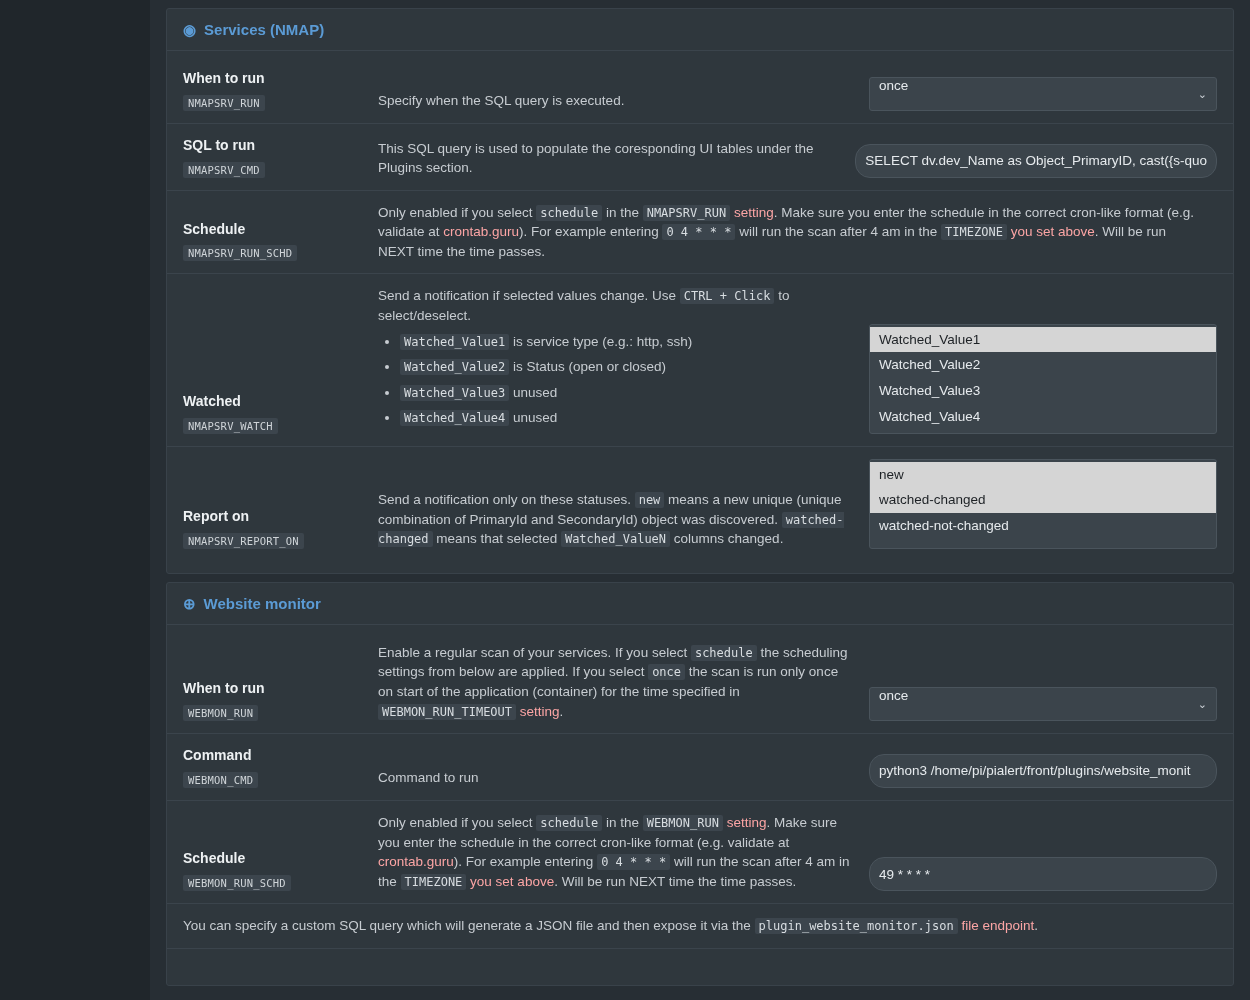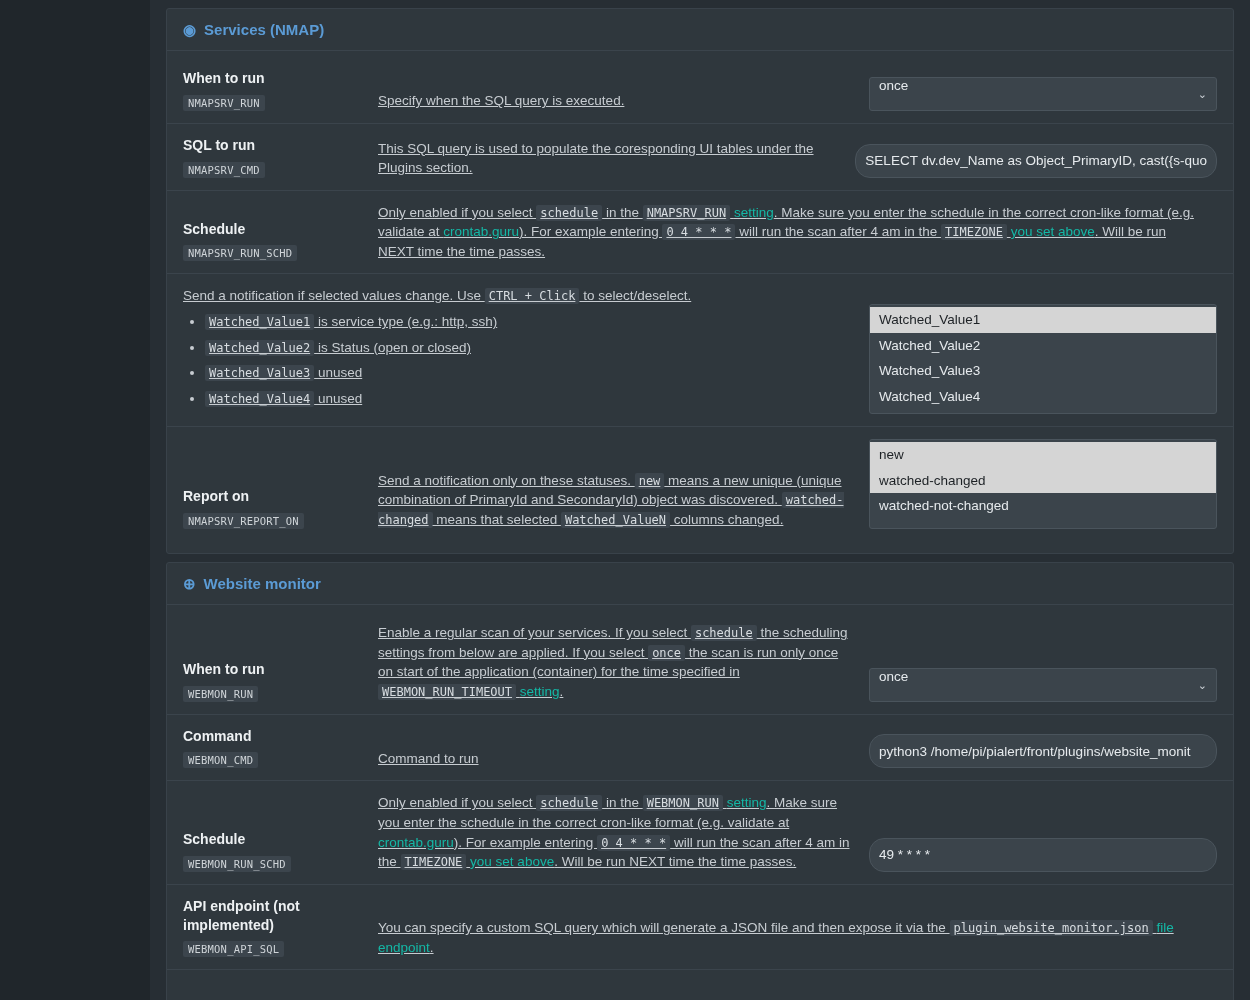--- a/index.html
+++ b/index.html
@@ -59,21 +59,20 @@
   .col-label {
     flex: 0 0 195px;
     padding-right: 10px;
   }
   .col-desc {
     flex: 1 1 auto;
     padding-right: 18px;
     color: #c7ccd1;
     font-size: 13.5px;
     line-height: 1.45;
-    text-decoration: underline;
   }
   .col-field {
     flex: 0 0 348px;
   }
   .lbl-title {
     color: #eef1f3;
     font-weight: 700;
     font-size: 14px;
     line-height: 1.35;
     margin-bottom: 5px;
@@ -89,21 +88,21 @@
     letter-spacing: 0.2px;
   }
   code, .code {
     font-family: "DejaVu Sans Mono", monospace;
     font-size: 12px;
     color: #d8dde1;
     background: #3c454d;
     padding: 1px 4px;
     border-radius: 2px;
   }
-  a.lnk { color: #14b8a6; text-decoration: none; }
+  a.lnk { color: #fca5a5; text-decoration: none; }
   ul.desc-list {
     margin: 6px 0 0 0;
     padding-left: 22px;
   }
   ul.desc-list li {
     margin: 6px 0;
     color: #c7ccd1;
     font-size: 13.5px;
   }
 
@@ -194,20 +193,21 @@
             <div class="col-desc">This SQL query is used to populate the coresponding UI tables under the Plugins section.</div>
             <div class="col-field">
               <div class="text-ctl">SELECT  dv.dev_Name as Object_PrimaryID, cast({s-quo</div>
             </div>
           </div>
           <div class="row">
             <div class="col-label"><div class="lbl-title">Schedule</div><span class="lbl-code">NMAPSRV_RUN_SCHD</span></div>
             <div class="col-desc">Only enabled if you select <code>schedule</code> in the <code>NMAPSRV_RUN</code> <a class="lnk">setting</a>. Make sure you enter the schedule in the correct cron-like format (e.g. validate at <a class="lnk">crontab.guru</a>). For example entering <code>0 4 * * *</code> will run the scan after 4 am in the <code>TIMEZONE</code> <a class="lnk">you set above</a>. Will be run NEXT time the time passes.</div>
           </div>
           <div class="row">
+            <div class="col-label"><div class="lbl-title">Watched</div><span class="lbl-code">NMAPSRV_WATCH</span></div>
             <div class="col-desc">Send a notification if selected values change. Use <code>CTRL + Click</code> to select/deselect.<ul class="desc-list">
                 <li><code>Watched_Value1</code> is service type (e.g.: http, ssh)</li>
                 <li><code>Watched_Value2</code> is Status (open or closed)</li>
                 <li><code>Watched_Value3</code> unused</li>
                 <li><code>Watched_Value4</code> unused</li>
               </ul></div>
             <div class="col-field">
               <div class="listbox h100">
                 <div class="opt sel">Watched_Value1</div>
                 <div class="opt">Watched_Value2</div>
@@ -253,20 +253,19 @@
             </div>
           </div>
           <div class="row">
             <div class="col-label"><div class="lbl-title">Schedule</div><span class="lbl-code">WEBMON_RUN_SCHD</span></div>
             <div class="col-desc">Only enabled if you select <code>schedule</code> in the <code>WEBMON_RUN</code> <a class="lnk">setting</a>. Make sure you enter the schedule in the correct cron-like format (e.g. validate at <a class="lnk">crontab.guru</a>). For example entering <code>0 4 * * *</code> will run the scan after 4 am in the <code>TIMEZONE</code> <a class="lnk">you set above</a>. Will be run NEXT time the time passes.</div>
             <div class="col-field">
               <div class="text-ctl">49 * * * *</div>
             </div>
           </div>
           <div class="row">
-            <div class="col-label"><div class="lbl-title">API endpoint (not implemented)</div><span class="lbl-code">WEBMON_API_SQL</span></div>
             <div class="col-desc">You can specify a custom SQL query which will generate a JSON file and then expose it via the <code>plugin_website_monitor.json</code> <a class="lnk">file endpoint</a>.</div>
           </div>
           <div class="row last"></div>
         </div>
       </div>
     </div>
 </div>
 
 </body></html>

